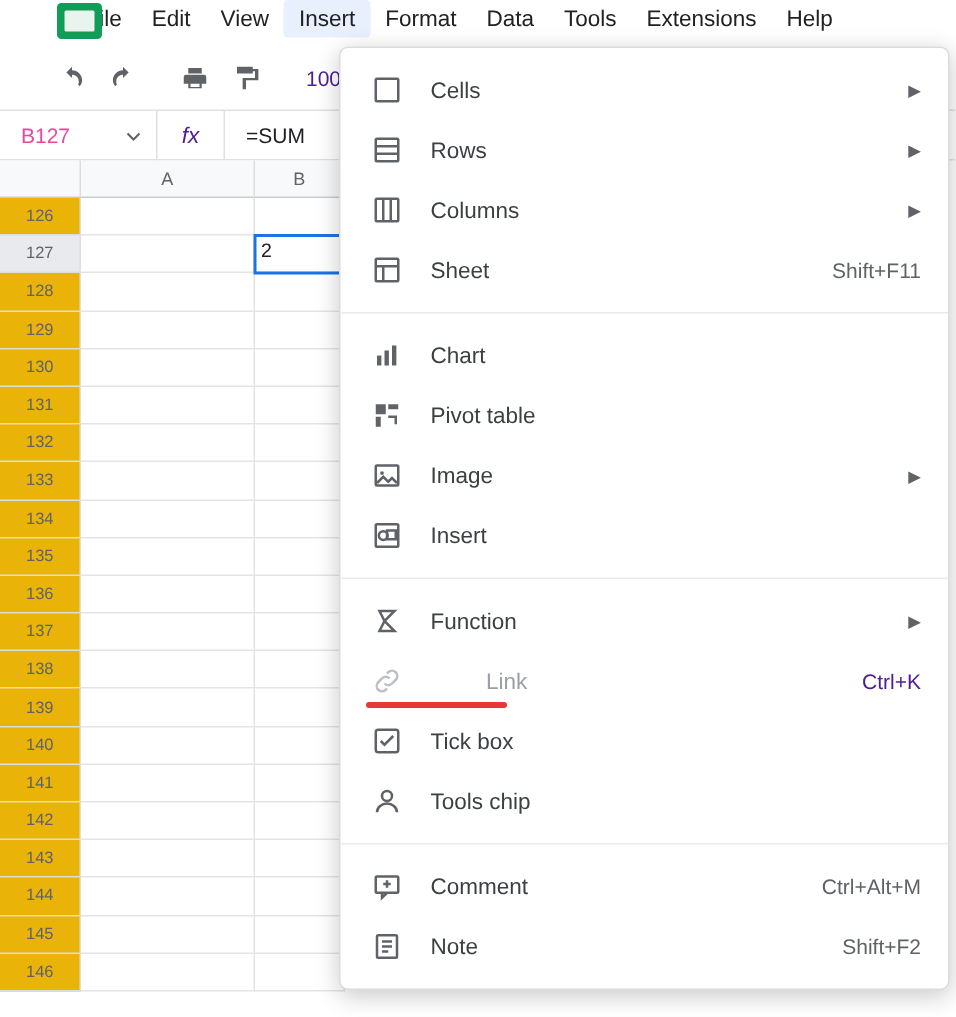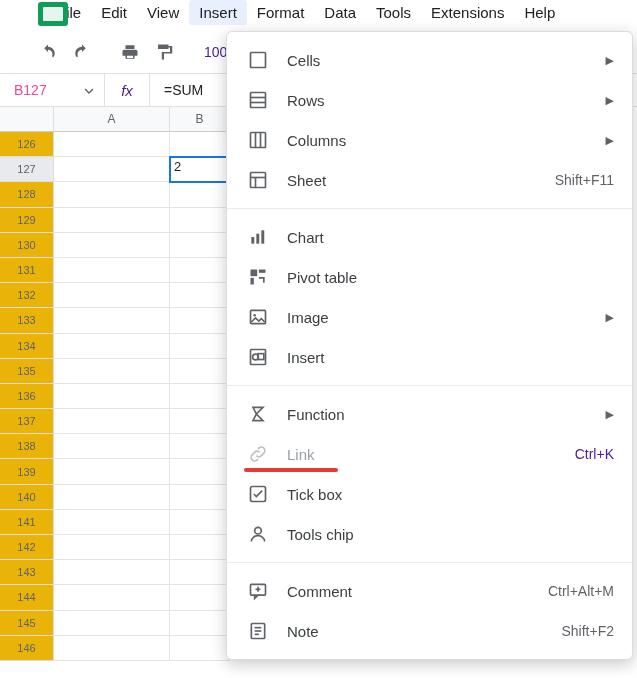--- a/index.html
+++ b/index.html
@@ -28,21 +28,21 @@
   .rows { }
   .row { display:flex; height:25.2px; }
   .rowhdr { width:54px; display:flex; align-items:center; justify-content:center; font-size:11px; color:#5f6368; background:#eab308; border-right:1px solid #ddd; border-bottom:1px solid #ddd; }
   .rowhdr.sel { background:#e8eaed; }
   .cell { width:116px; border-right:1px solid #e4e4e4; border-bottom:1px solid #e4e4e4; font-size:13px; padding:2px 4px; position:relative; }
   .cell.selected { outline:2px solid #1a73e8; outline-offset:-1px; z-index:2; }
 
   .dropdown { position:absolute; left:226px; top:31px; width:407px; background:#fff; border:1px solid #dadce0; border-radius:6px; box-shadow:0 4px 16px rgba(0,0,0,.22); padding:8px 0; z-index:50; }
   .menu-group-sep { height:1px; background:#e8eaed; margin:8px 0; }
   .menu-item { display:flex; align-items:center; height:40px; padding:0 18px 0 18px; font-size:15px; color:#3c4043; cursor:pointer; position:relative; }
-  .menu-item.disabled { color:#9aa0a6; cursor:default; }
+  .menu-item.disabled { color:#9aa0a6; cursor:default;gap:37px; }
   .menu-item .mi-icon { width:26px; height:26px; display:flex; align-items:center; justify-content:center; margin-right:16px; color:#5f6368; }
   .menu-item.disabled .mi-icon { color:#bdc1c6; }
   .menu-item .mi-label { flex:1; }
   .menu-item .mi-shortcut { font-size:14px; color:#5f6368; }
   .menu-item.disabled .mi-shortcut { color:#4c1d95; }
   .menu-item .mi-arrow { color:#5f6368; font-size:11px; margin-left:8px; }
   .link-underline { position:absolute; left:244px; top:468px; width:94px; height:4px; background:#e53935; border-radius:3px; z-index:60; }
 
   svg { display:block; }
 </style>

